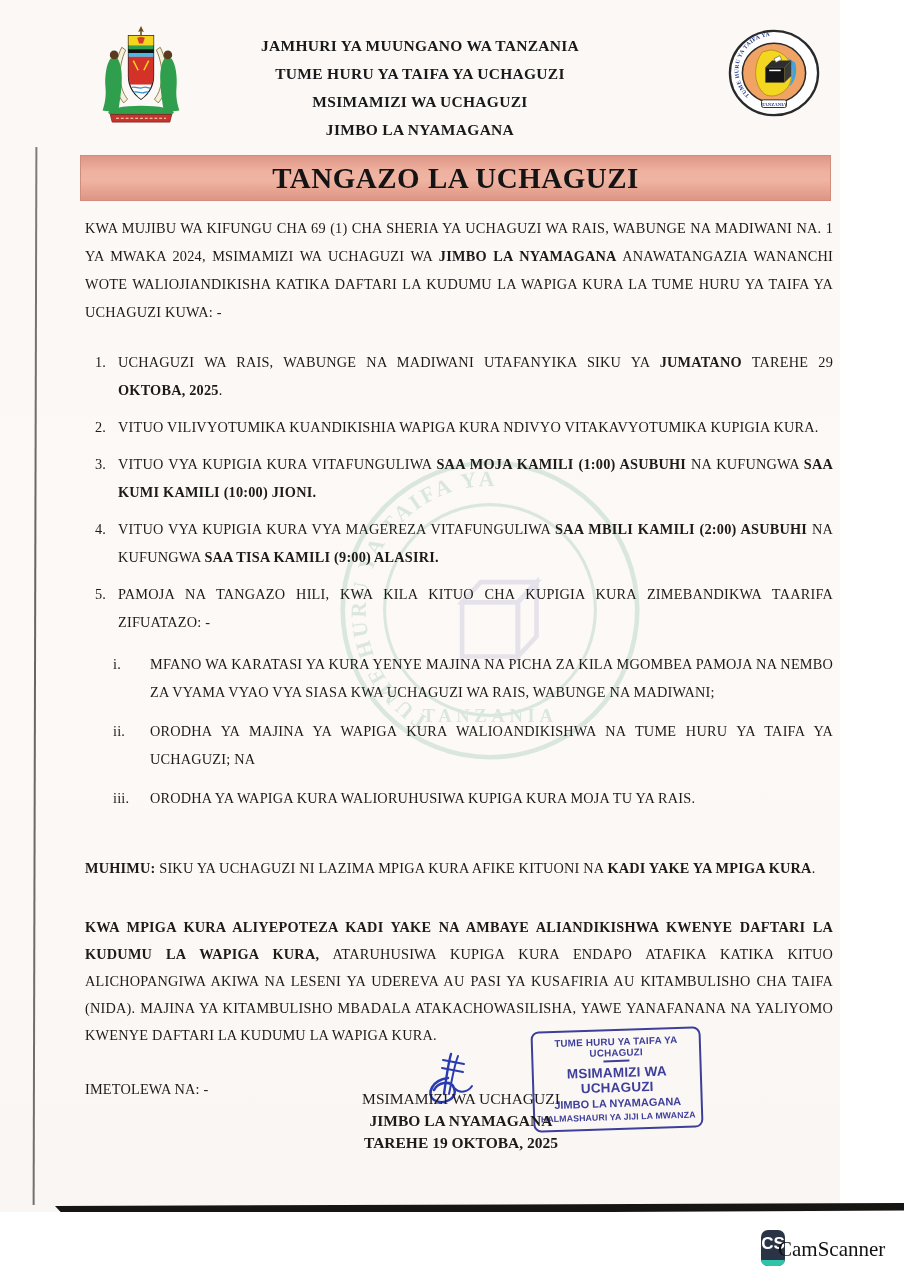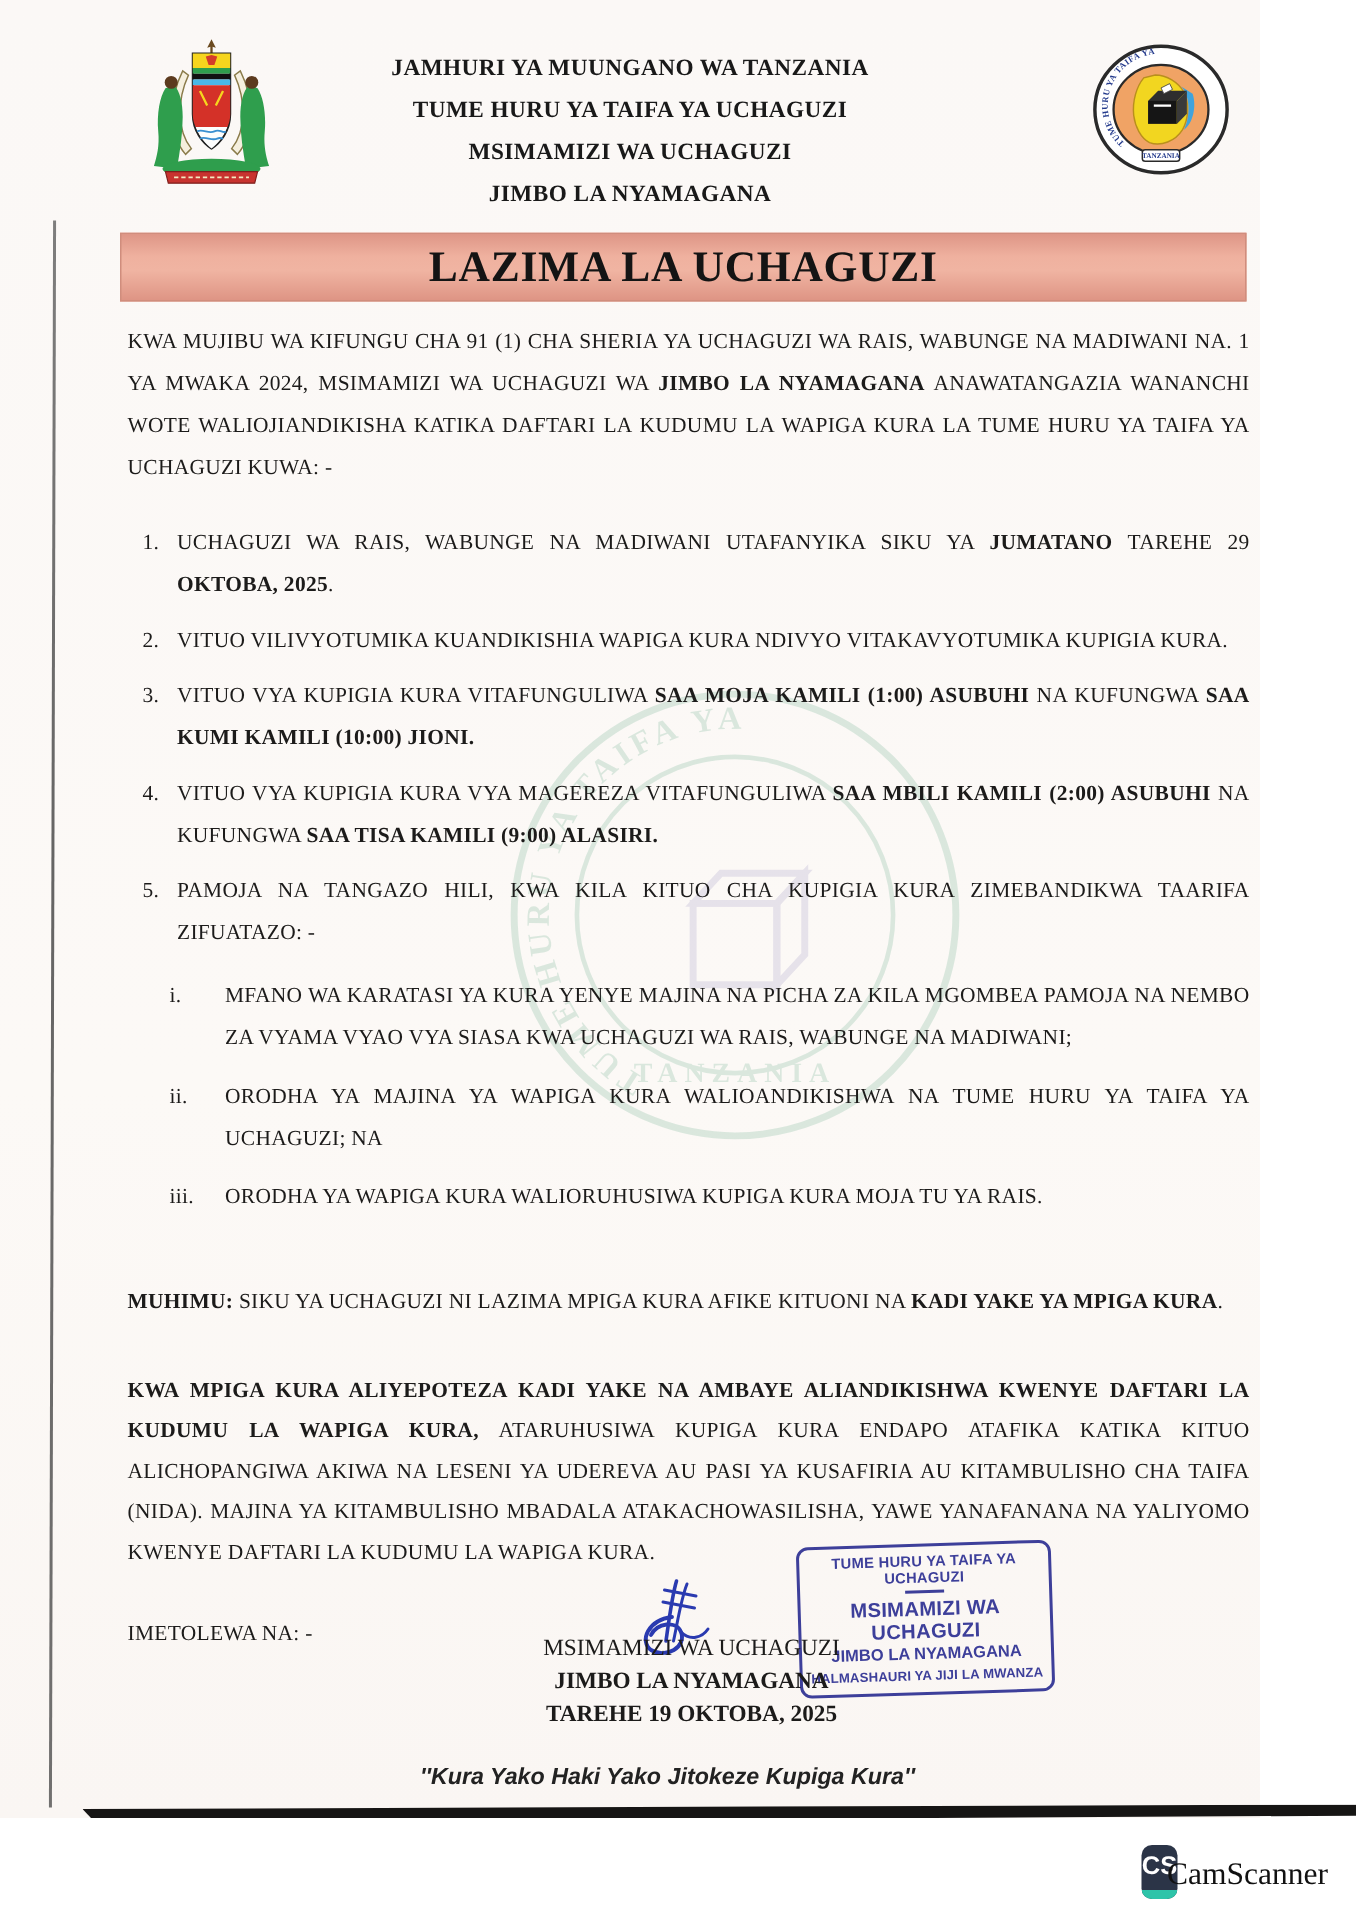--- a/index.html
+++ b/index.html
@@ -121,41 +121,41 @@
     <polygon points="41,42 48,35 68,35 61,42" fill="#2e2e2e"></polygon>
     <rect x="41" y="42" width="20" height="16" fill="#151515"></rect>
     <polygon points="61,42 68,35 68,51 61,58" fill="#3a3a3a"></polygon>
     <rect x="45" y="44.5" width="12" height="1.6" fill="#ffffff"></rect>
     <polygon points="50,33 56,30 58,34 52,37" fill="#ffffff" stroke="#444" stroke-width=".6"></polygon>
     <rect x="37" y="76" width="26" height="8" rx="2" fill="#ffffff" stroke="#2a2a2a" stroke-width="1"></rect>
     <text x="50" y="82" text-anchor="middle" font-size="5" font-weight="bold" fill="#233a8c">TANZANIA</text>
   </svg>
 
   <div class="banner">
-    <div class="banner-title">LAZIMA LA UCHAGUZI</div>
+    <div class="banner-title">TANGAZO LA UCHAGUZI</div>
   </div>
 
   <svg class="watermark" viewBox="0 0 200 200">
     <circle cx="100" cy="100" r="95" fill="none" stroke="#2f8e62" stroke-width="3"></circle>
     <circle cx="100" cy="100" r="68" fill="none" stroke="#2f8e62" stroke-width="2"></circle>
     <defs>
         <path id="wmArc" d="M 100 20 A 80 80 0 1 1 99.9 20"></path>
       </defs>
     <text font-size="14" fill="#2f8e62" font-weight="bold" letter-spacing="2">
       <textPath href="#wmArc" startOffset="58%">TUME HURU YA TAIFA YA UCHAGUZI</textPath>
     </text>
     <polygon points="82,95 118,95 118,130 82,130" fill="none" stroke="#7a6fae" stroke-width="3"></polygon>
     <polygon points="82,95 94,82 130,82 118,95" fill="none" stroke="#7a6fae" stroke-width="3"></polygon>
     <polygon points="118,95 130,82 130,117 118,130" fill="none" stroke="#7a6fae" stroke-width="3"></polygon>
     <text x="100" y="172" text-anchor="middle" font-size="12" fill="#2f8e62" font-weight="bold" letter-spacing="3">TANZANIA</text>
   </svg>
 
   <div class="content">
 
-    <p class="para"><span>KWA MUJIBU WA KIFUNGU CHA 91 (1) CHA SHERIA YA UCHAGUZI WA RAIS, WABUNGE NA MADIWANI NA. 1 YA MWAKA 2024, MSIMAMIZI WA UCHAGUZI WA </span><b>JIMBO LA NYAMAGANA</b><span> ANAWATANGAZIA WANANCHI WOTE WALIOJIANDIKISHA KATIKA DAFTARI LA KUDUMU LA WAPIGA KURA LA TUME HURU YA TAIFA YA UCHAGUZI KUWA: -</span></p>
+    <p class="para"><span>KWA MUJIBU WA KIFUNGU CHA 69 (1) CHA SHERIA YA UCHAGUZI WA RAIS, WABUNGE NA MADIWANI NA. 1 YA MWAKA 2024, MSIMAMIZI WA UCHAGUZI WA </span><b>JIMBO LA NYAMAGANA</b><span> ANAWATANGAZIA WANANCHI WOTE WALIOJIANDIKISHA KATIKA DAFTARI LA KUDUMU LA WAPIGA KURA LA TUME HURU YA TAIFA YA UCHAGUZI KUWA: -</span></p>
 
     <div>
       <div class="num-item">
         <span class="num">1.</span>
         <span class="txt"><span>UCHAGUZI WA RAIS, WABUNGE NA MADIWANI UTAFANYIKA SIKU YA </span><b>JUMATANO</b><span> TAREHE 29 </span><b>OKTOBA, 2025</b><span>.</span></span>
       </div>
       <div class="num-item">
         <span class="num">2.</span>
         <span class="txt"><span>VITUO VILIVYOTUMIKA KUANDIKISHIA WAPIGA KURA NDIVYO VITAKAVYOTUMIKA KUPIGIA KURA.</span></span>
       </div>
@@ -213,21 +213,20 @@
       <path d="M36 38 C42 44 50 42 54 36" stroke-width="2"></path>
     </g>
   </svg>
 
   <div class="sig-block">
     <div class="sig-title">MSIMAMIZI WA UCHAGUZI</div>
     <div class="sig-bold">JIMBO LA NYAMAGANA</div>
     <div class="sig-bold">TAREHE 19 OKTOBA, 2025</div>
   </div>
 
-  <div class="quote">''Kura Yako Haki Yako Jitokeze Kupiga Kura''</div>
 
   <div class="left-edge-line"></div>
   <div class="bottom-edge">
     <div class="dark"></div>
   </div>
 </div>
 
 <div class="below-scan"></div>
 
 <div class="cs-badge">

